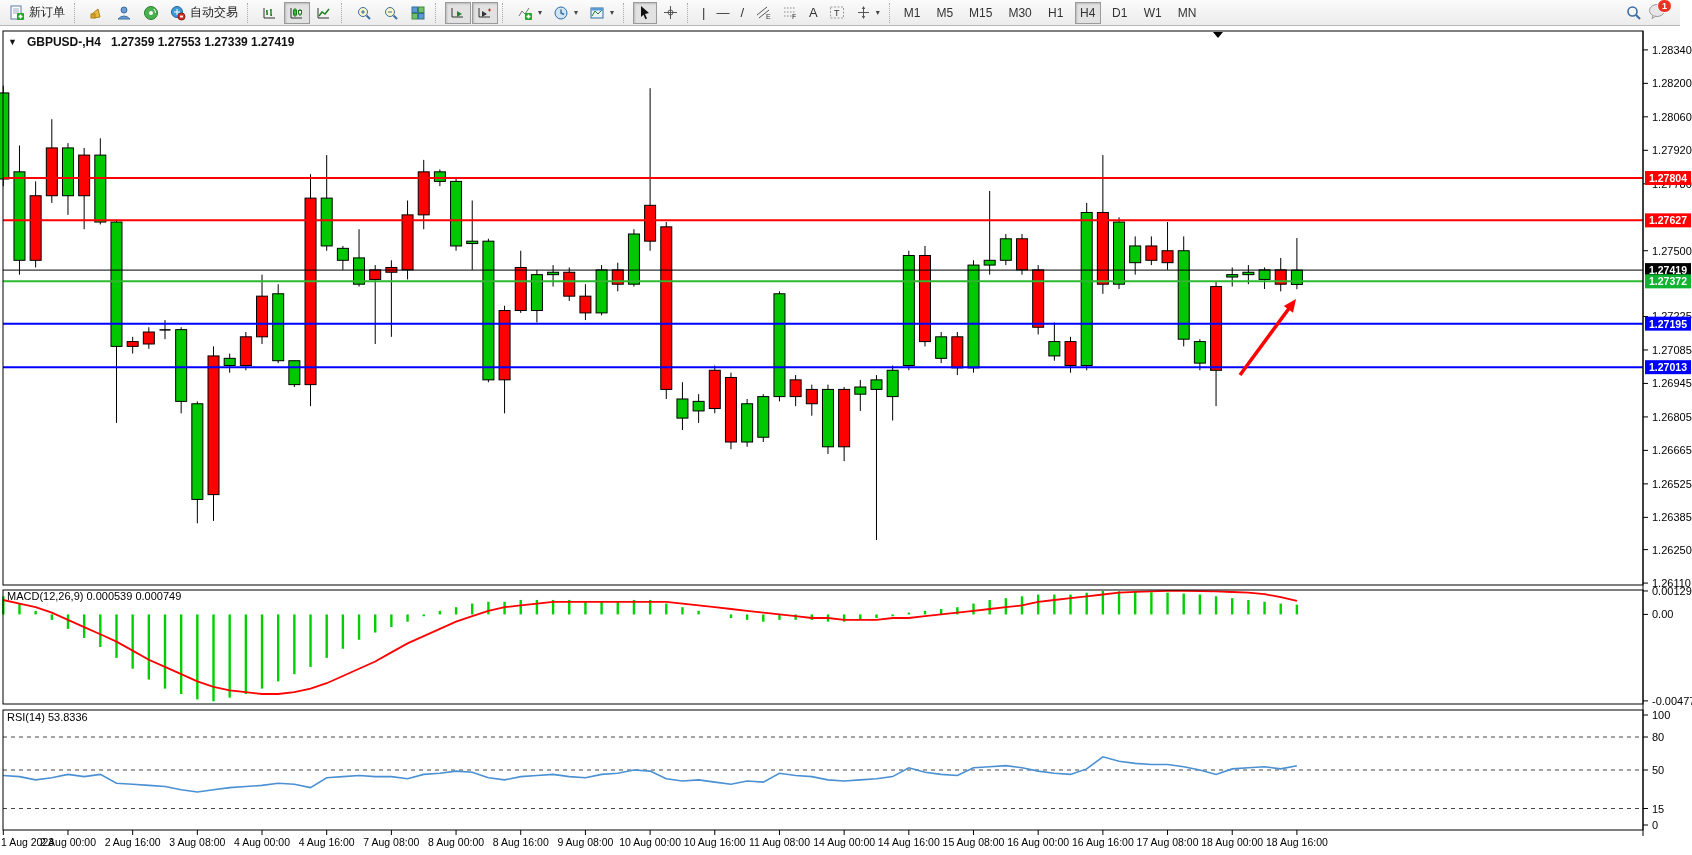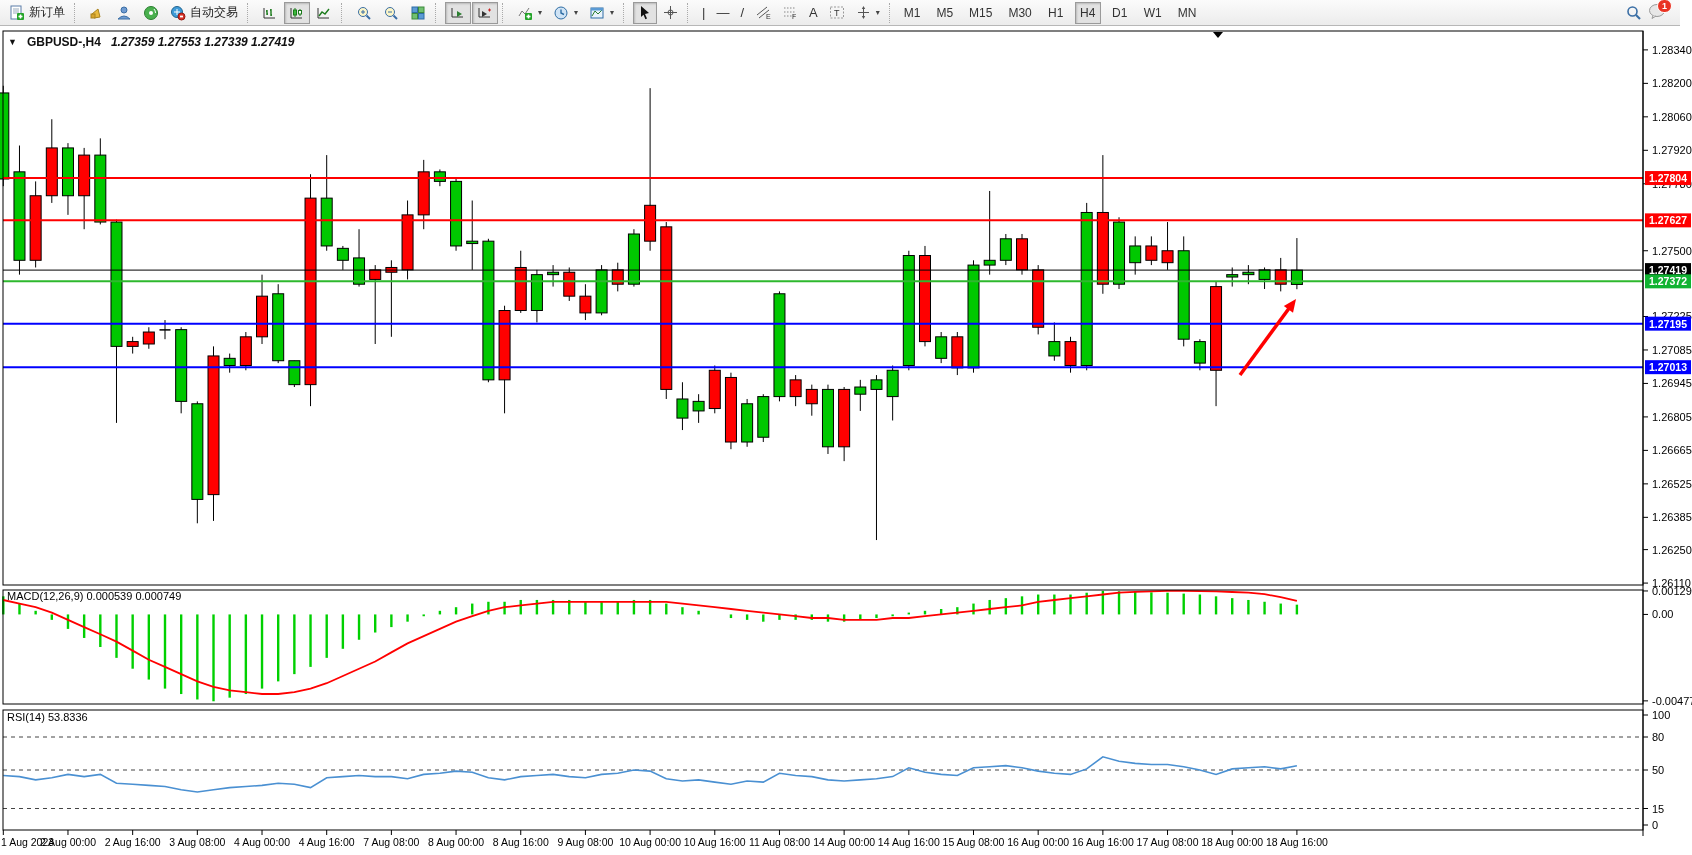--- a/index.html
+++ b/index.html
@@ -233,21 +233,21 @@
           <ellipse cx="9" cy="7.5" rx="7.5" ry="6" fill="#e7e7e7" stroke="#9a9a9a"></ellipse>
           <path d="M5 12.5 L4 15.5 L8 13" fill="#e7e7e7" stroke="#9a9a9a"></path>
         </svg>
       <span class="badge">1</span>
     </span>
   </div>
 
   <div id="chart-title">
     <span class="tri">▼</span>
     <span>GBPUSD-,H4</span>
-    <span style="font-weight:bold;font-style:italic;">1.27359 1.27553 1.27339 1.27419</span>
+    <span style="font-weight:bold;">1.27359 1.27553 1.27339 1.27419</span>
   </div>
 
   <svg id="chart-svg" width="1692" height="855">
       <line x1="3.3" y1="85.75442382390813" x2="3.3" y2="186.17738454898358" stroke="#000000" stroke-width="1"></line>
       <rect x="-2.2" y="92.92749244712704" width="11" height="86.07682347863764" fill="#00c800" stroke="#000" stroke-width="1"></rect>
       <line x1="19.470000000000002" y1="145.52999568407108" x2="19.470000000000002" y2="274.6452309020275" stroke="#000000" stroke-width="1"></line>
       <rect x="13.970000000000002" y="171.83124730254576" width="11" height="88.46784635304391" fill="#00c800" stroke="#000" stroke-width="1"></rect>
       <line x1="35.64" y1="181.39533880017098" x2="35.64" y2="267.4721622788086" stroke="#000000" stroke-width="1"></line>
       <rect x="30.14" y="195.7414760466088" width="11" height="64.55761760898088" fill="#ff0000" stroke="#000" stroke-width="1"></rect>
       <line x1="51.81" y1="119.22874406560172" x2="51.81" y2="202.91454466983305" stroke="#000000" stroke-width="1"></line>

